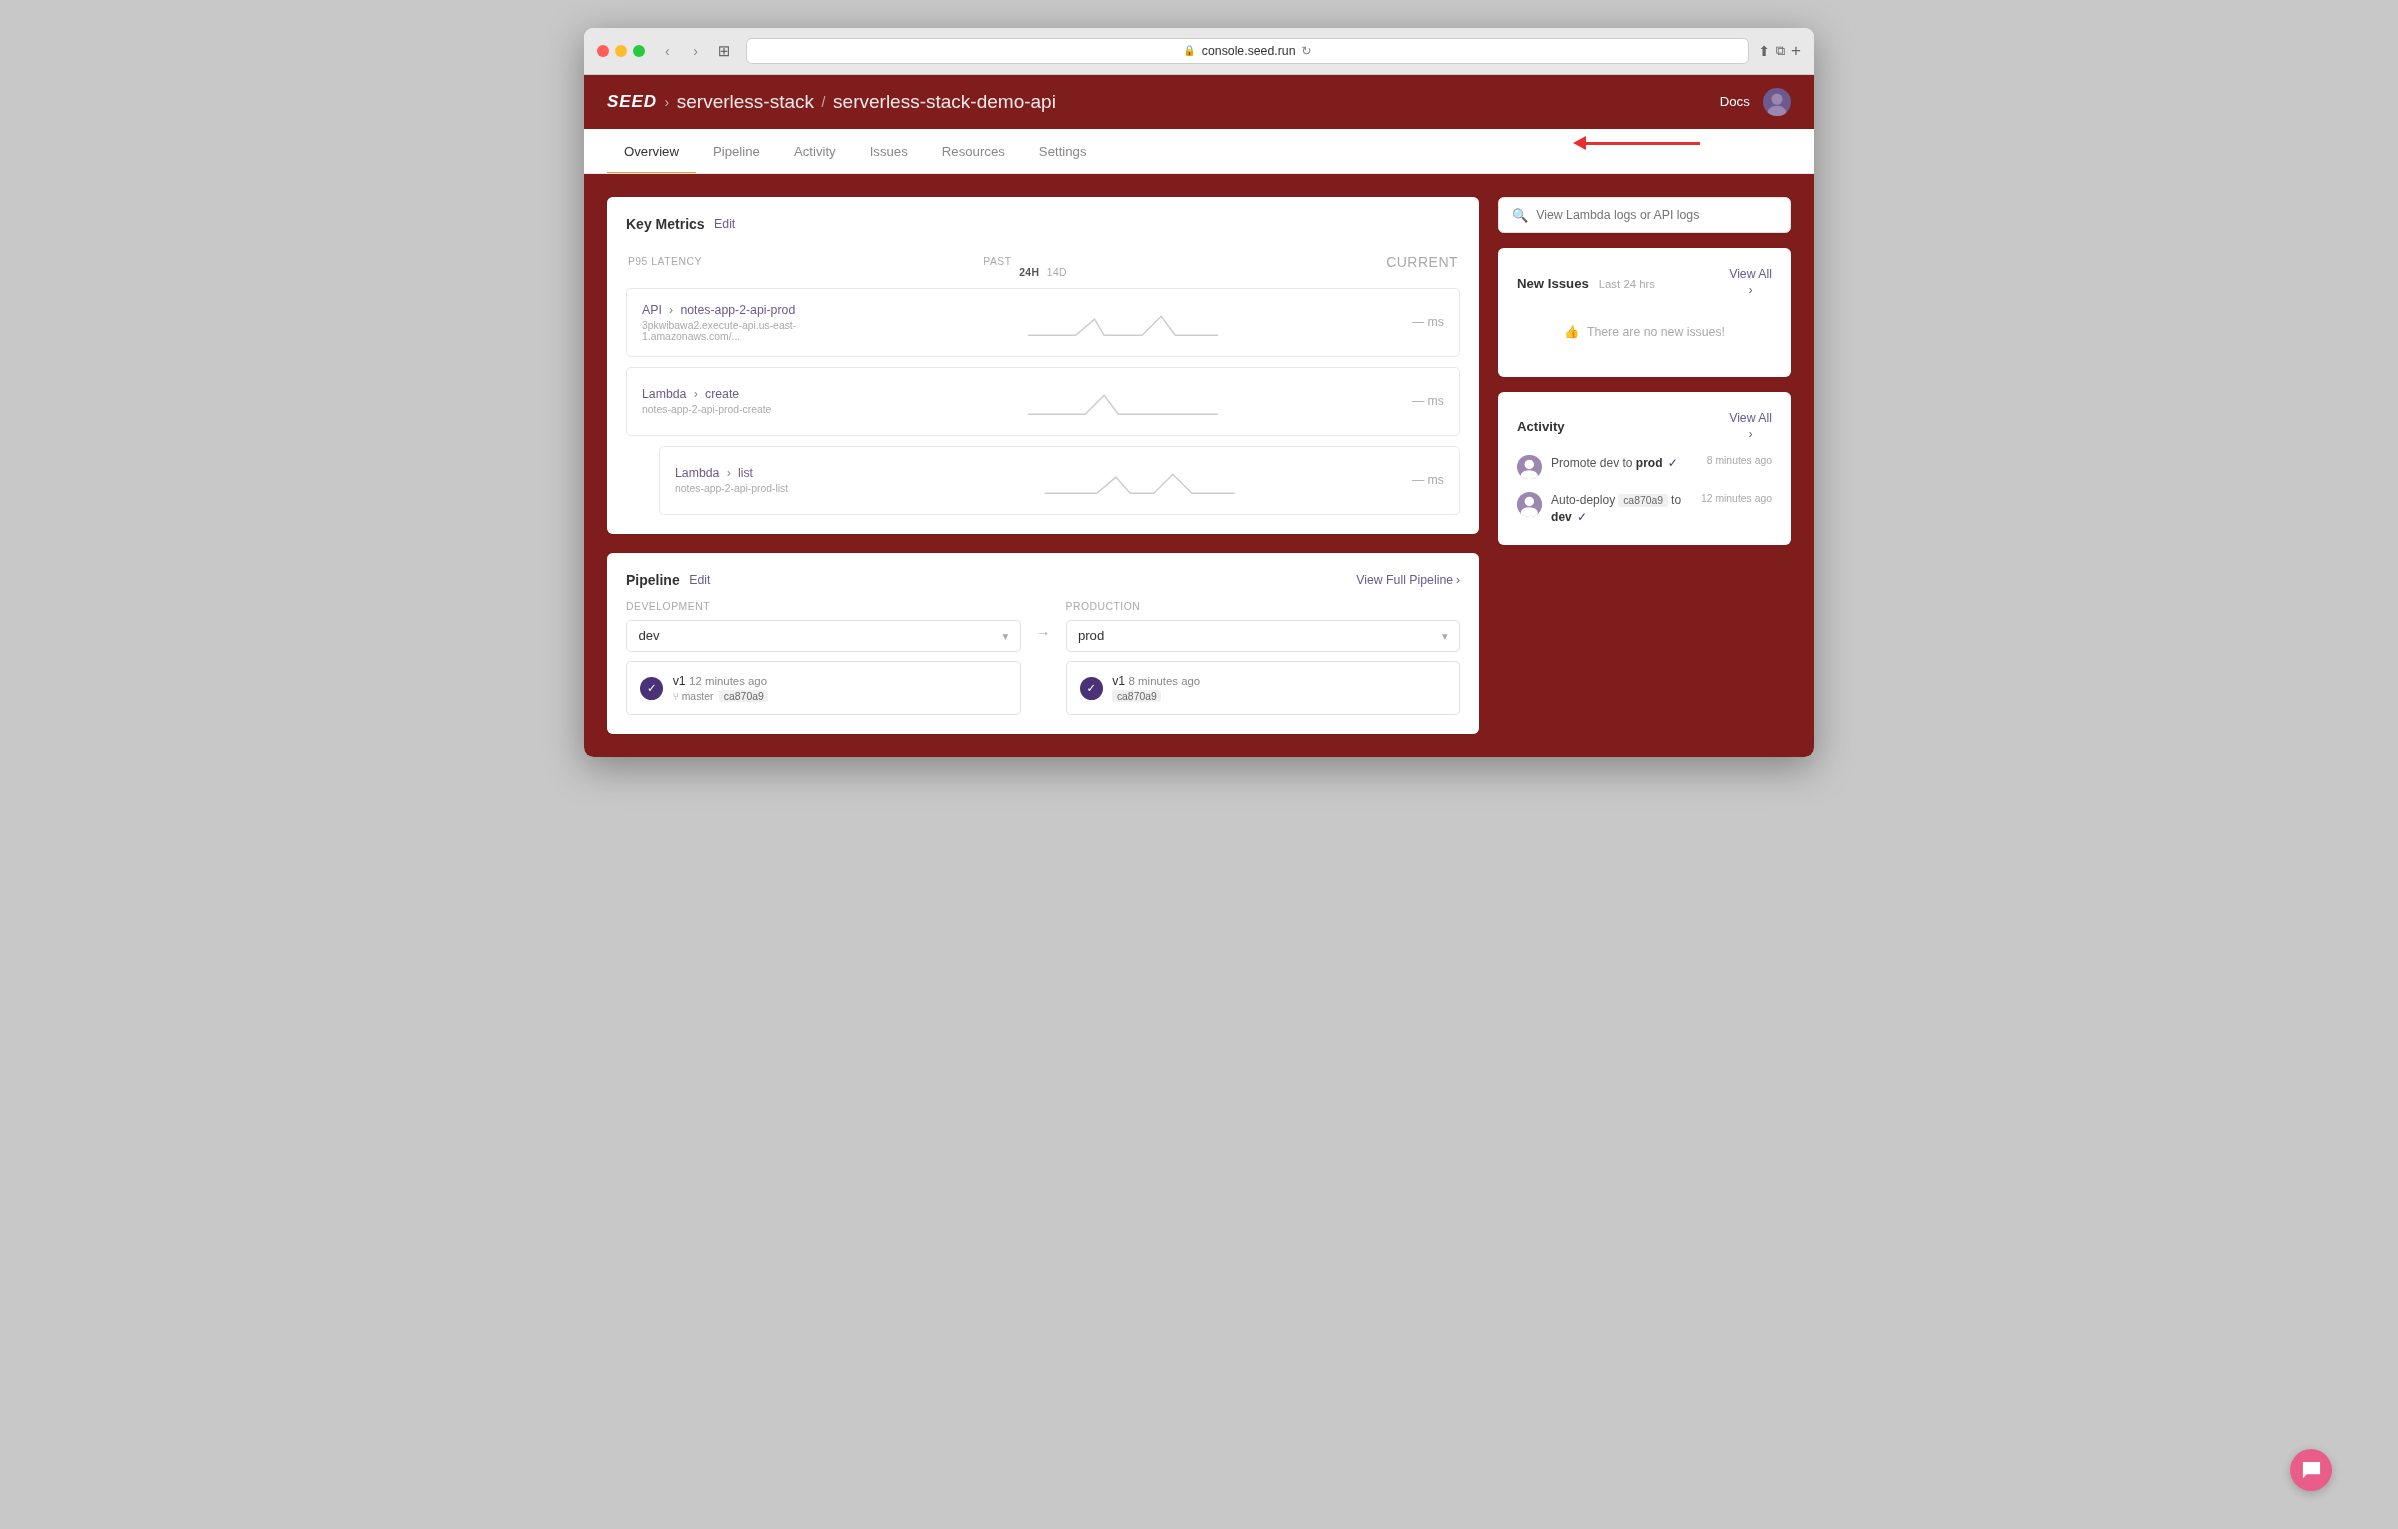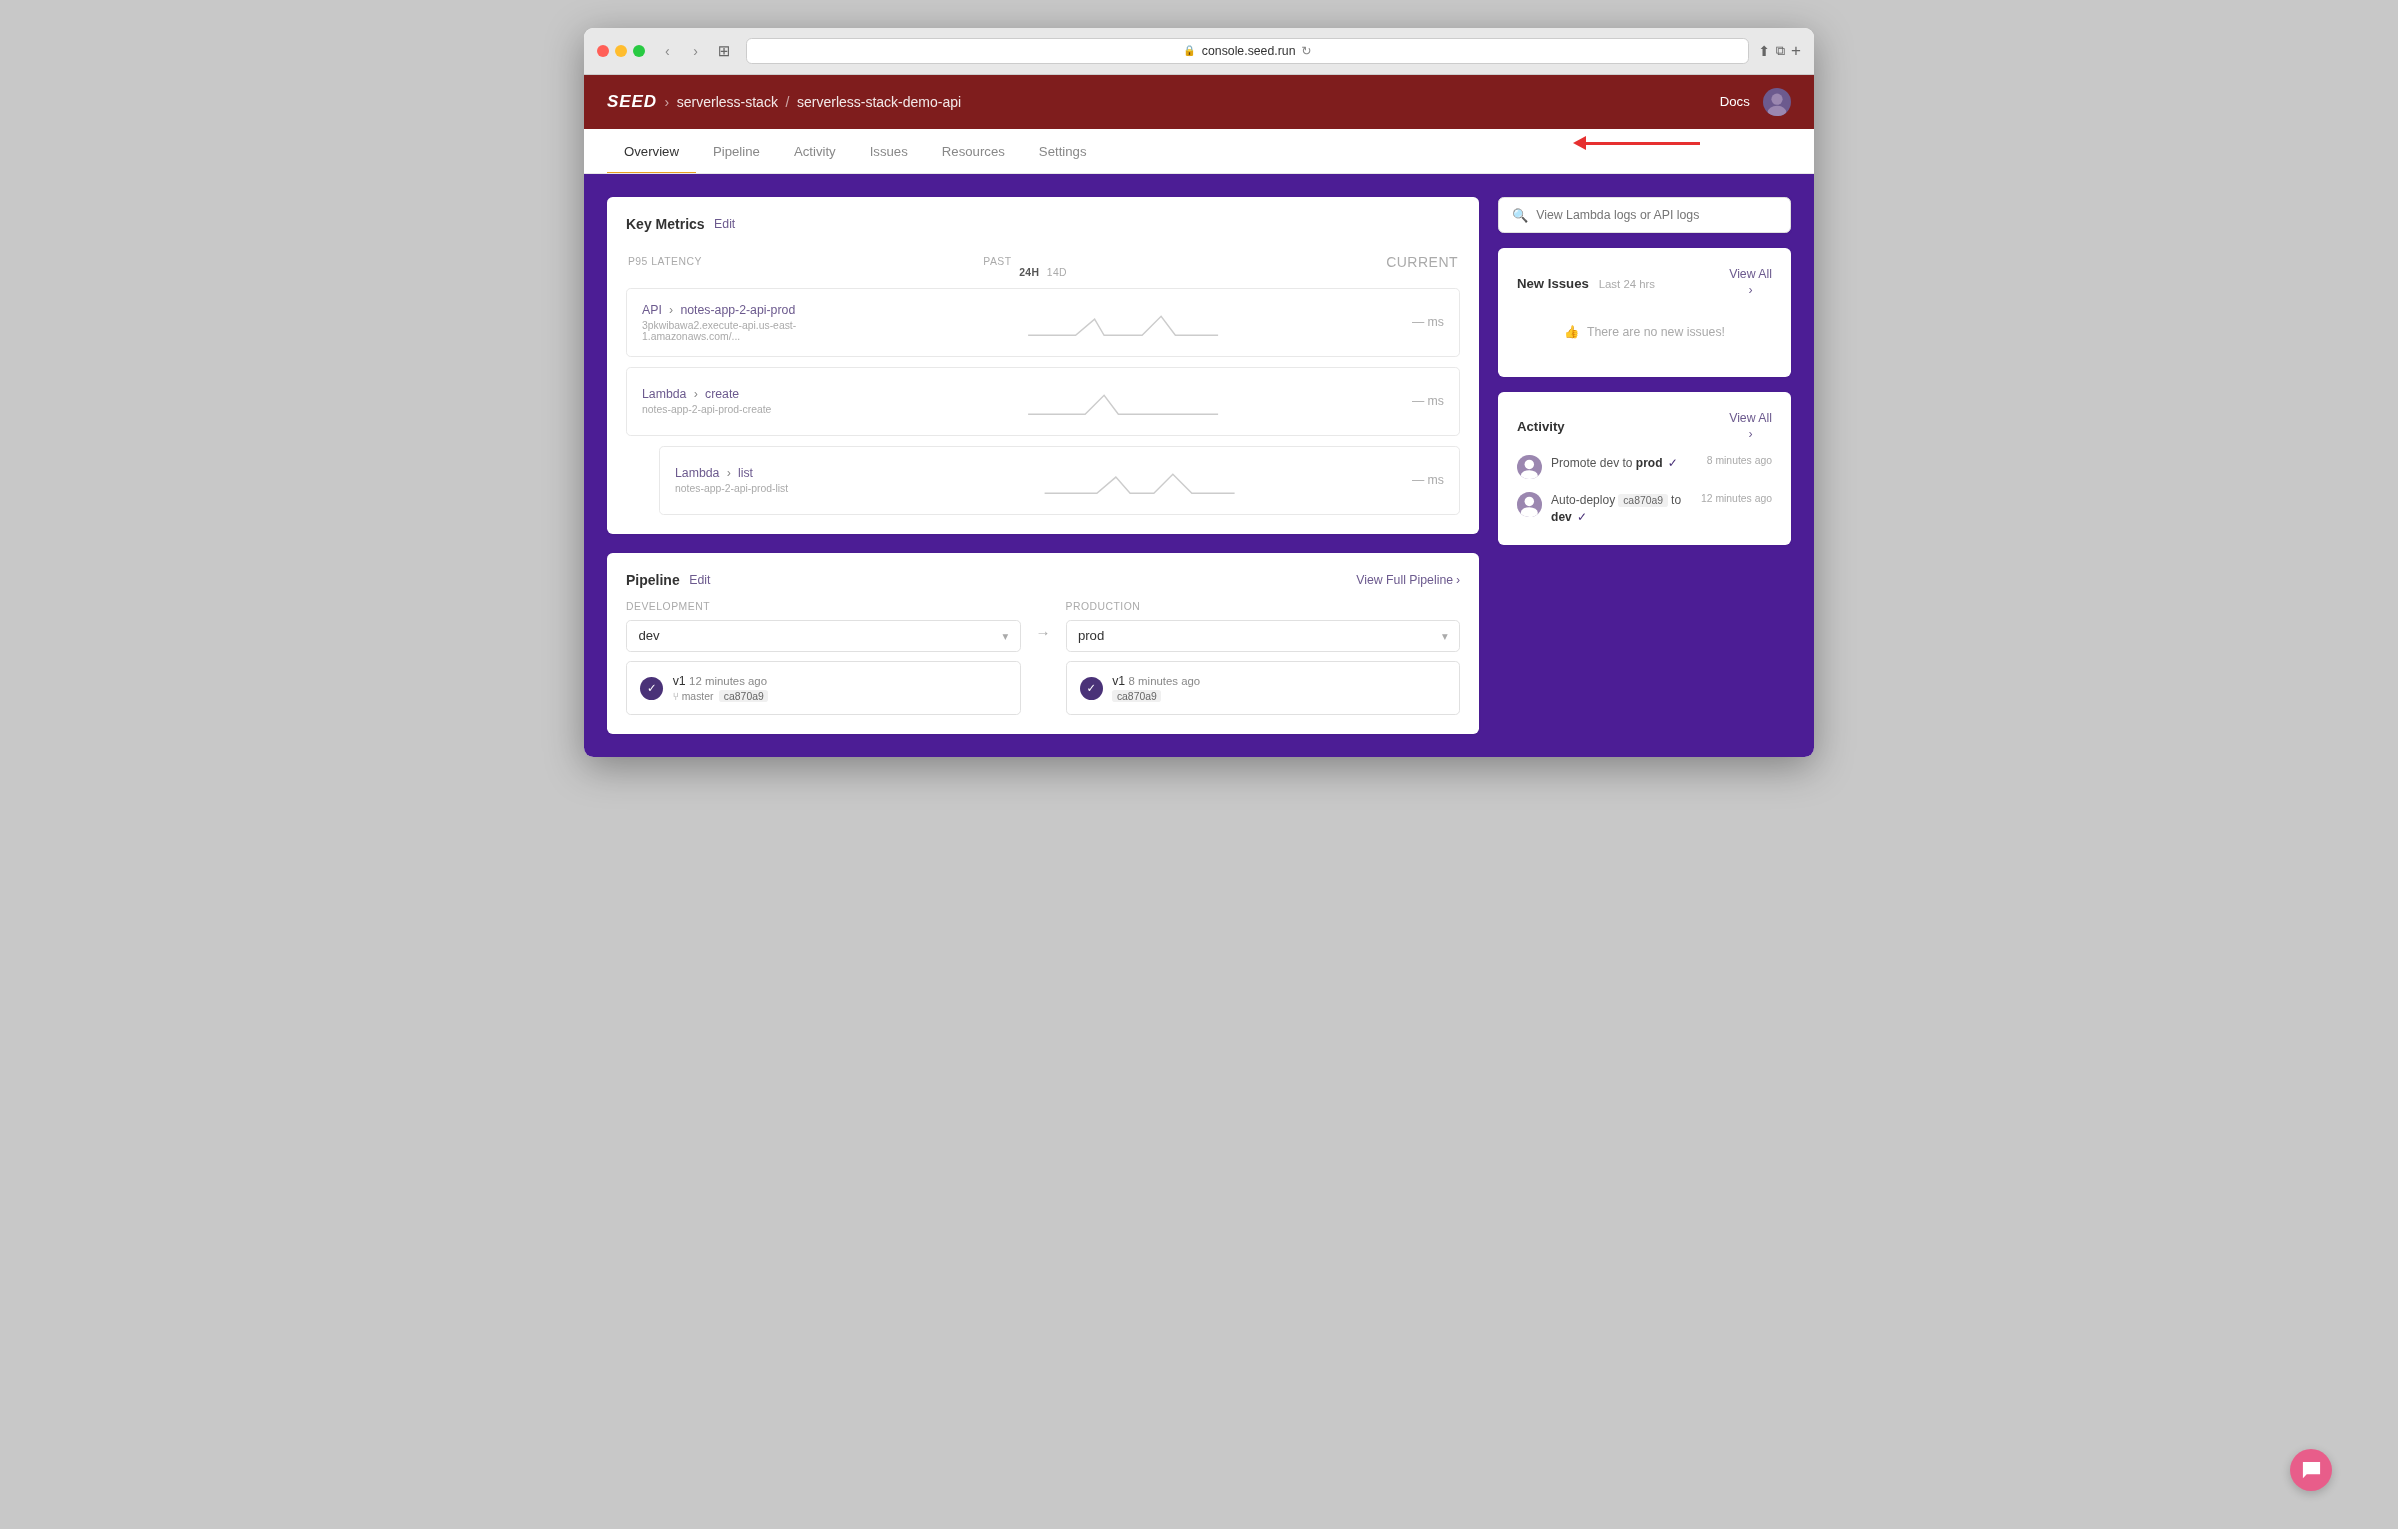--- a/index.html
+++ b/index.html
@@ -114,21 +114,21 @@
       font-style: italic;
       font-size: 17px;
       letter-spacing: 0.9px;
     }
     .breadcrumb-sep {
       color: rgba(255,255,255,0.6);
       font-size: 14px;
     }
     .breadcrumb-item {
       color: rgba(255,255,255,0.9);
-      font-size: 14px;
+      font-size: 19px;
       text-align: right;
     }
     .app-header-right {
       display: flex;
       align-items: center;
       gap: 13.2px;
     }
     .docs-link {
       color: #fff;
       font-size: 13.2px;
@@ -183,21 +183,21 @@
     }
     .arrow-head {
       width: 0; height: 0;
       border-top: 7.6px solid transparent;
       border-bottom: 7.6px solid transparent;
       border-right: 13.2px solid #e63030;
     }
 
     
     .main-content {
-      background: #4c1d95;
+      background: #7f1d1d;
       padding: 23px;
       display: flex;
       gap: 19px;
       min-height: 568px;
     }
 
     .content-left {
       flex: 1;
       display: flex;
       flex-direction: column;

